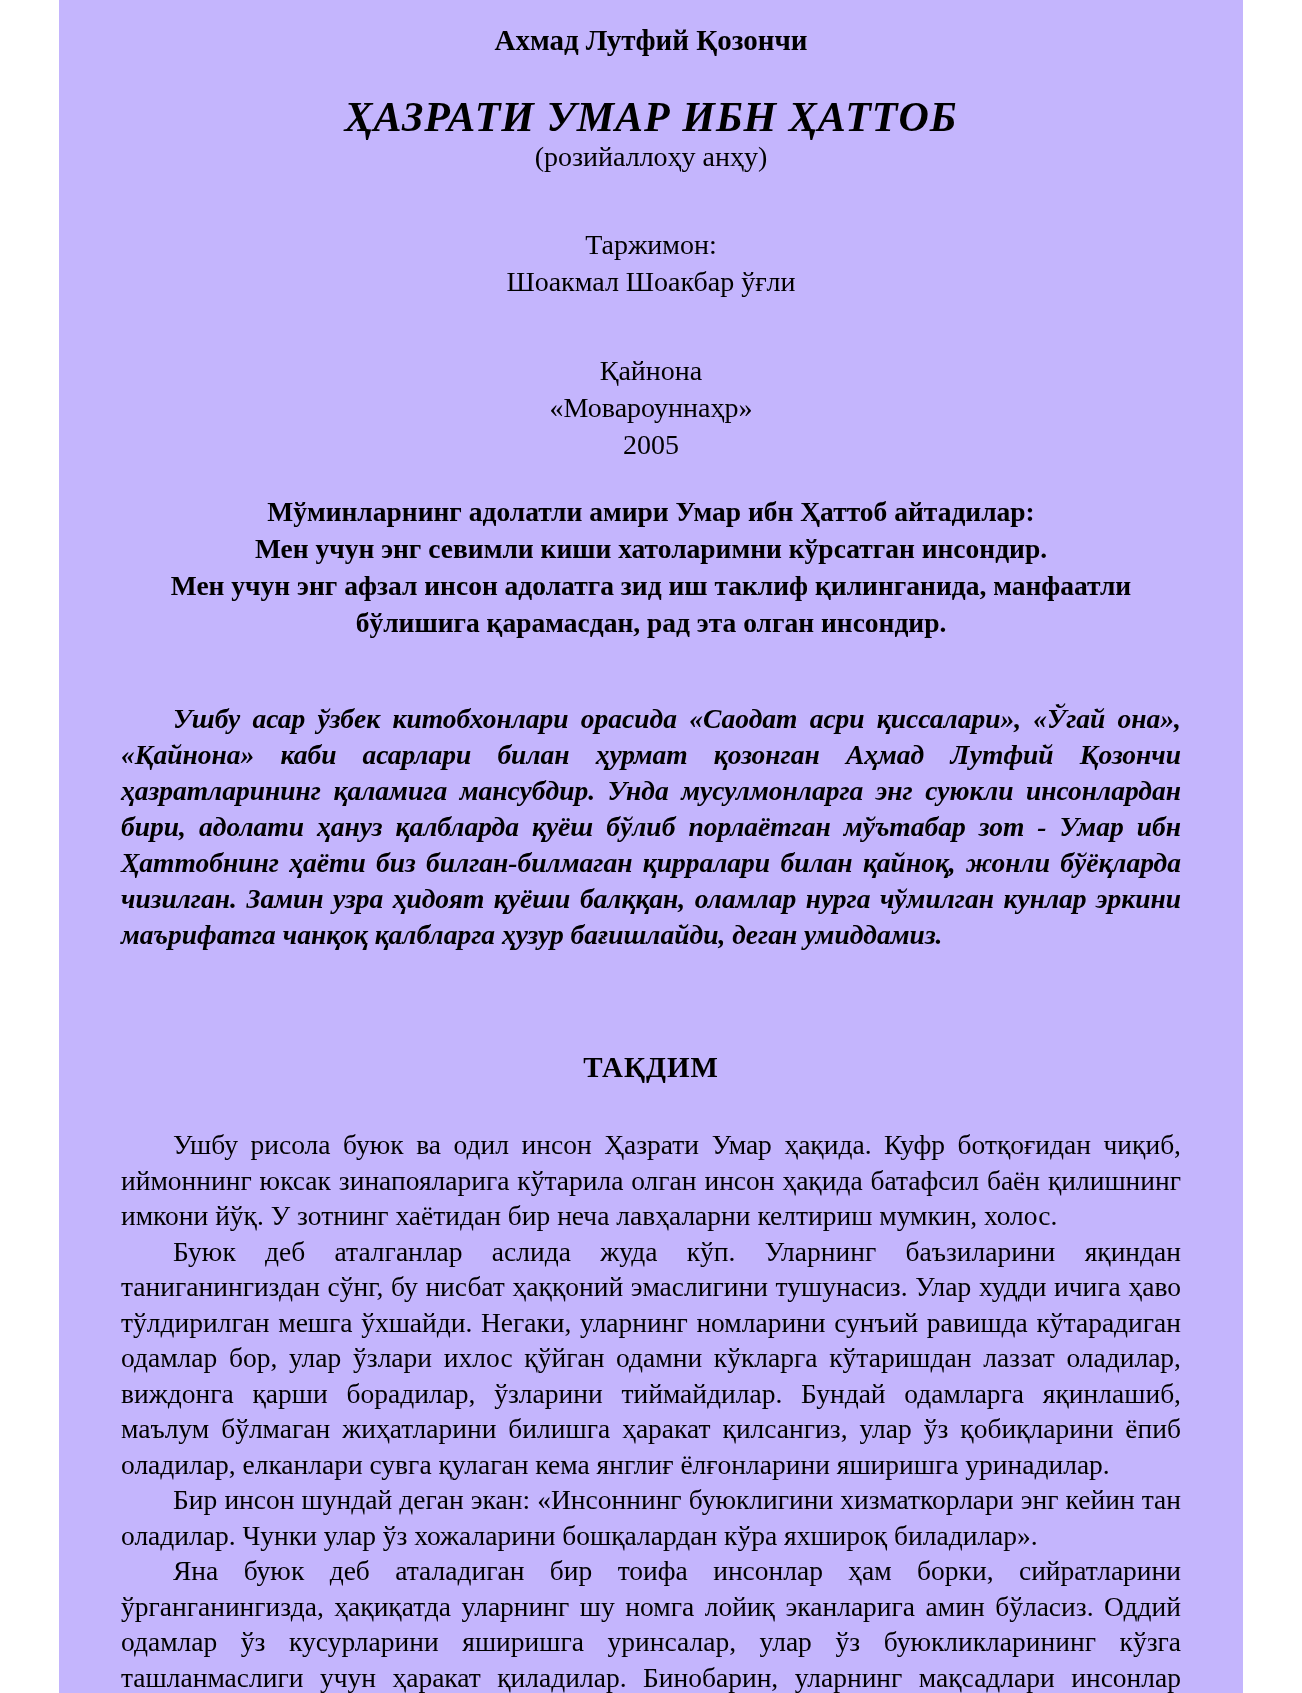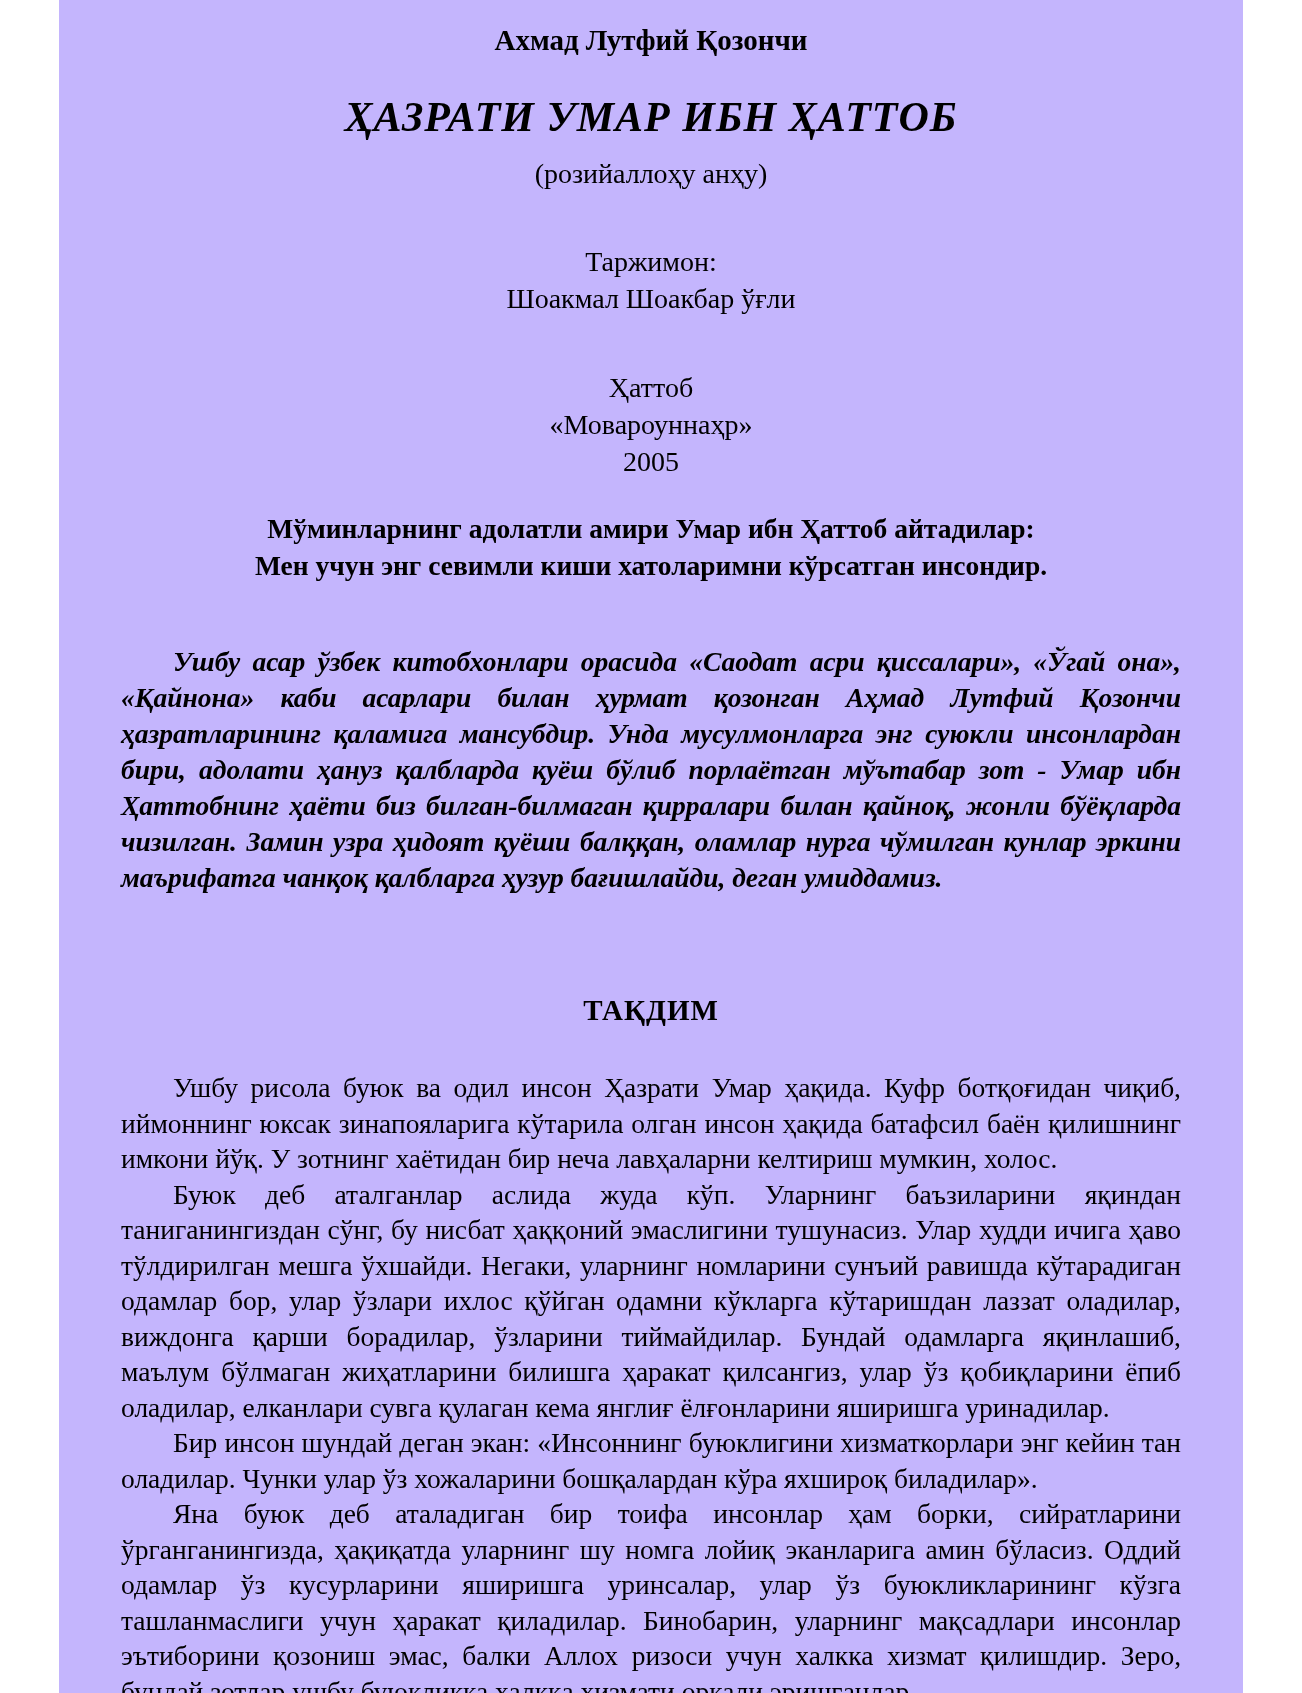--- a/index.html
+++ b/index.html
@@ -31,21 +31,21 @@
     font-size: 42px;
     font-weight: bold;
     line-height: 46px;
     margin-top: 36px;
     letter-spacing: 1px;
     font-style: italic;
   }
   .book-subtitle {
     font-size: 28px;
     line-height: 34px;
-    margin-top: 17px;
+    margin-top: 0;
   }
   .front-block {
     font-size: 28px;
     line-height: 37px;
   }
   .front-block.translator { margin-top: 52px; }
   .front-block.imprint { margin-top: 52px; }
 
   .quote-block {
     margin-top: 30px;
@@ -97,28 +97,29 @@
   <div class="book-title centered">ҲАЗРАТИ УМАР ИБН ҲАТТОБ</div>
 
   <div class="book-subtitle centered">(розийаллоҳу анҳу)</div>
 
   <div class="front-block translator centered">
     <div>Таржимон:</div>
     <div>Шоакмал Шоакбар ўғли</div>
   </div>
 
   <div class="front-block imprint centered">
-    <div>Ҳаттоб</div>
+    <div>Қайнона</div>
     <div>«Мовароуннаҳр»</div>
     <div>2005</div>
   </div>
 
   <div class="quote-block">
     <div class="quote-intro">Мўминларнинг адолатли амири Умар ибн Ҳаттоб айтадилар:</div>
     <div>Мен учун энг севимли киши хатоларимни кўрсатган инсондир.</div>
+    <div>Мен учун энг афзал инсон адолатга зид иш таклиф қилинганида, манфаатли бўлишига қарамасдан, рад эта олган инсондир.</div>
   </div>
 
   <div class="annotation">Ушбу асар ўзбек китобхонлари орасида «Саодат асри қиссалари», «Ўгай она», «Қайнона» каби асарлари билан ҳурмат қозонган Аҳмад Лутфий Қозончи ҳазратларининг қаламига мансубдир. Унда мусулмонларга энг суюкли инсонлардан бири, адолати ҳануз қалбларда қуёш бўлиб порлаётган мўътабар зот - Умар ибн Ҳаттобнинг ҳаёти биз билган-билмаган қирралари билан қайноқ, жонли бўёқларда чизилган. Замин узра ҳидоят қуёши балққан, оламлар нурга чўмилган кунлар эркини маърифатга чанқоқ қалбларга ҳузур бағишлайди, деган умиддамиз.</div>
 
   <div class="section-heading">ТАҚДИМ</div>
 
   <div class="body-text">
     <p>Ушбу рисола буюк ва одил инсон Ҳазрати Умар ҳақида. Куфр ботқоғидан чиқиб, иймоннинг юксак зинапояларига кўтарила олган инсон ҳақида батафсил баён қилишнинг имкони йўқ. У зотнинг хаётидан бир неча лавҳаларни келтириш мумкин, холос.</p>
     <p>Буюк деб аталганлар аслида жуда кўп. Уларнинг баъзиларини яқиндан таниганингиздан сўнг, бу нисбат ҳаққоний эмаслигини тушунасиз. Улар худди ичига ҳаво тўлдирилган мешга ўхшайди. Негаки, уларнинг номларини сунъий равишда кўтарадиган одамлар бор, улар ўзлари ихлос қўйган одамни кўкларга кўтаришдан лаззат оладилар, виждонга қарши борадилар, ўзларини тиймайдилар. Бундай одамларга яқинлашиб, маълум бўлмаган жиҳатларини билишга ҳаракат қилсангиз, улар ўз қобиқларини ёпиб оладилар, елканлари сувга қулаган кема янглиғ ёлғонларини яширишга уринадилар.</p>
     <p>Бир инсон шундай деган экан: «Инсоннинг буюклигини хизматкорлари энг кейин тан оладилар. Чунки улар ўз хожаларини бошқалардан кўра яхшироқ биладилар».</p>

